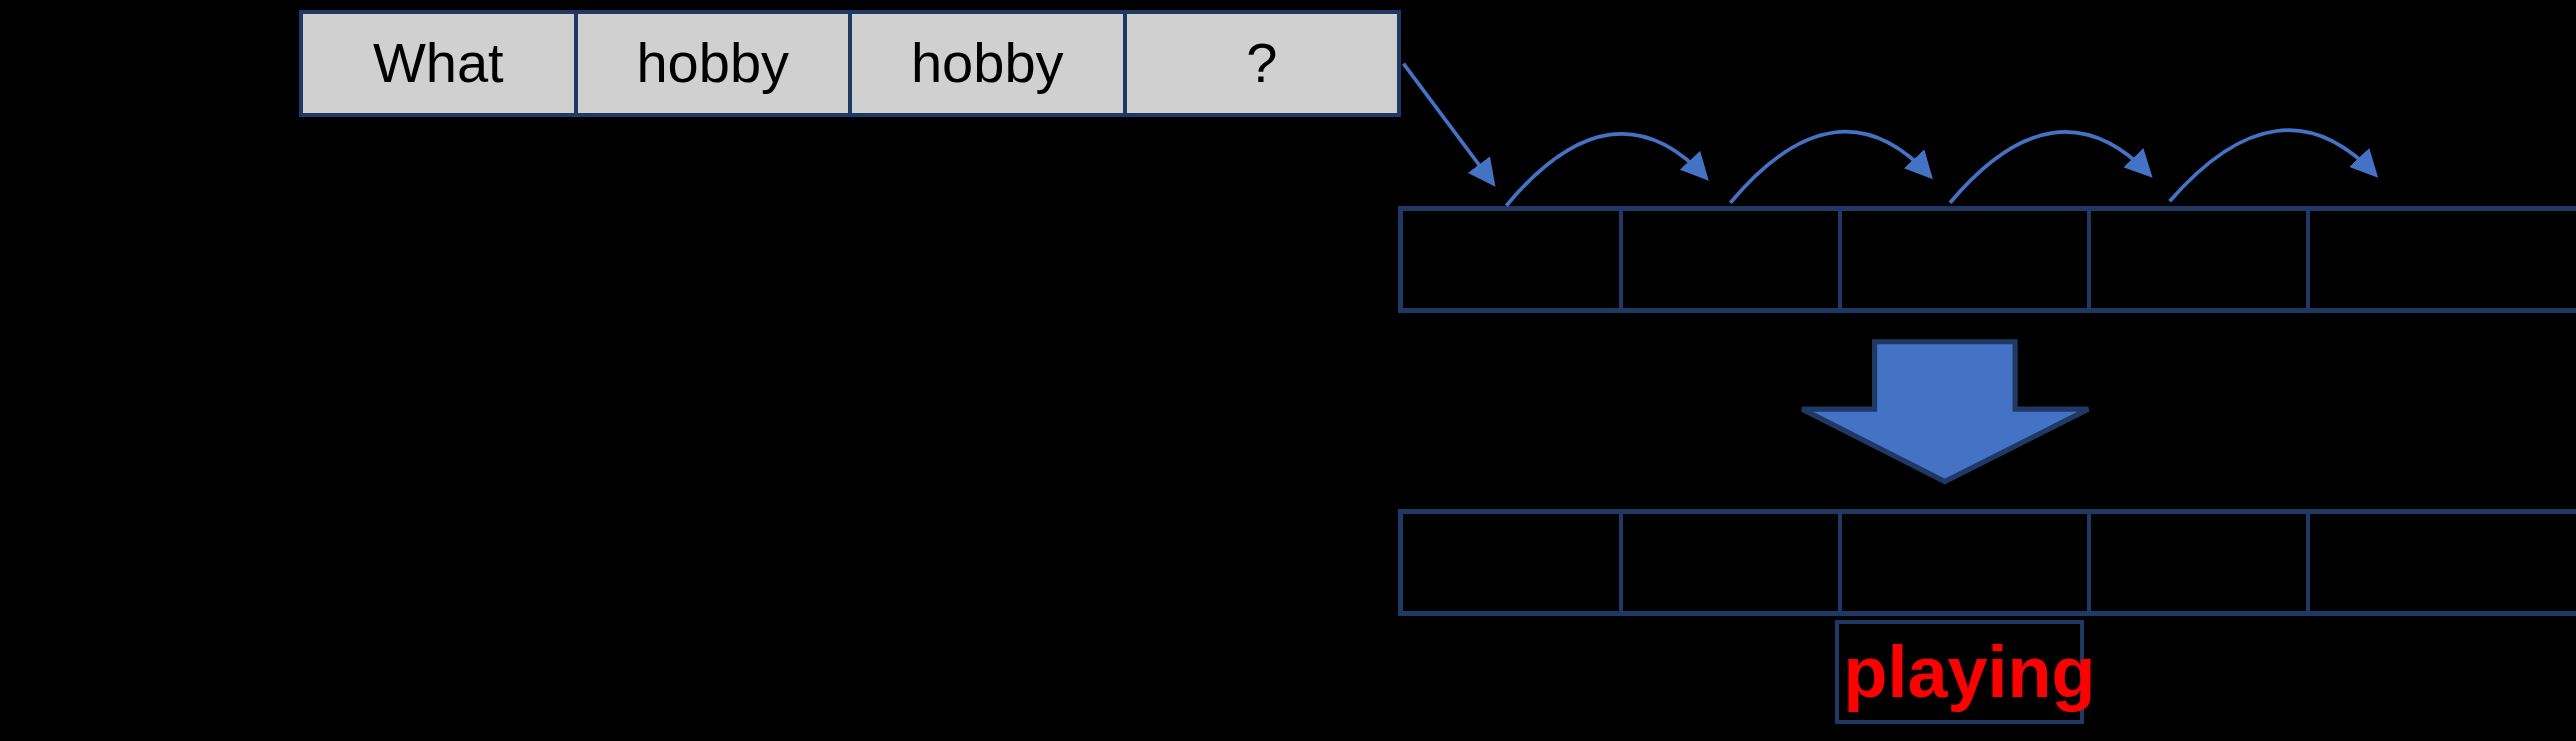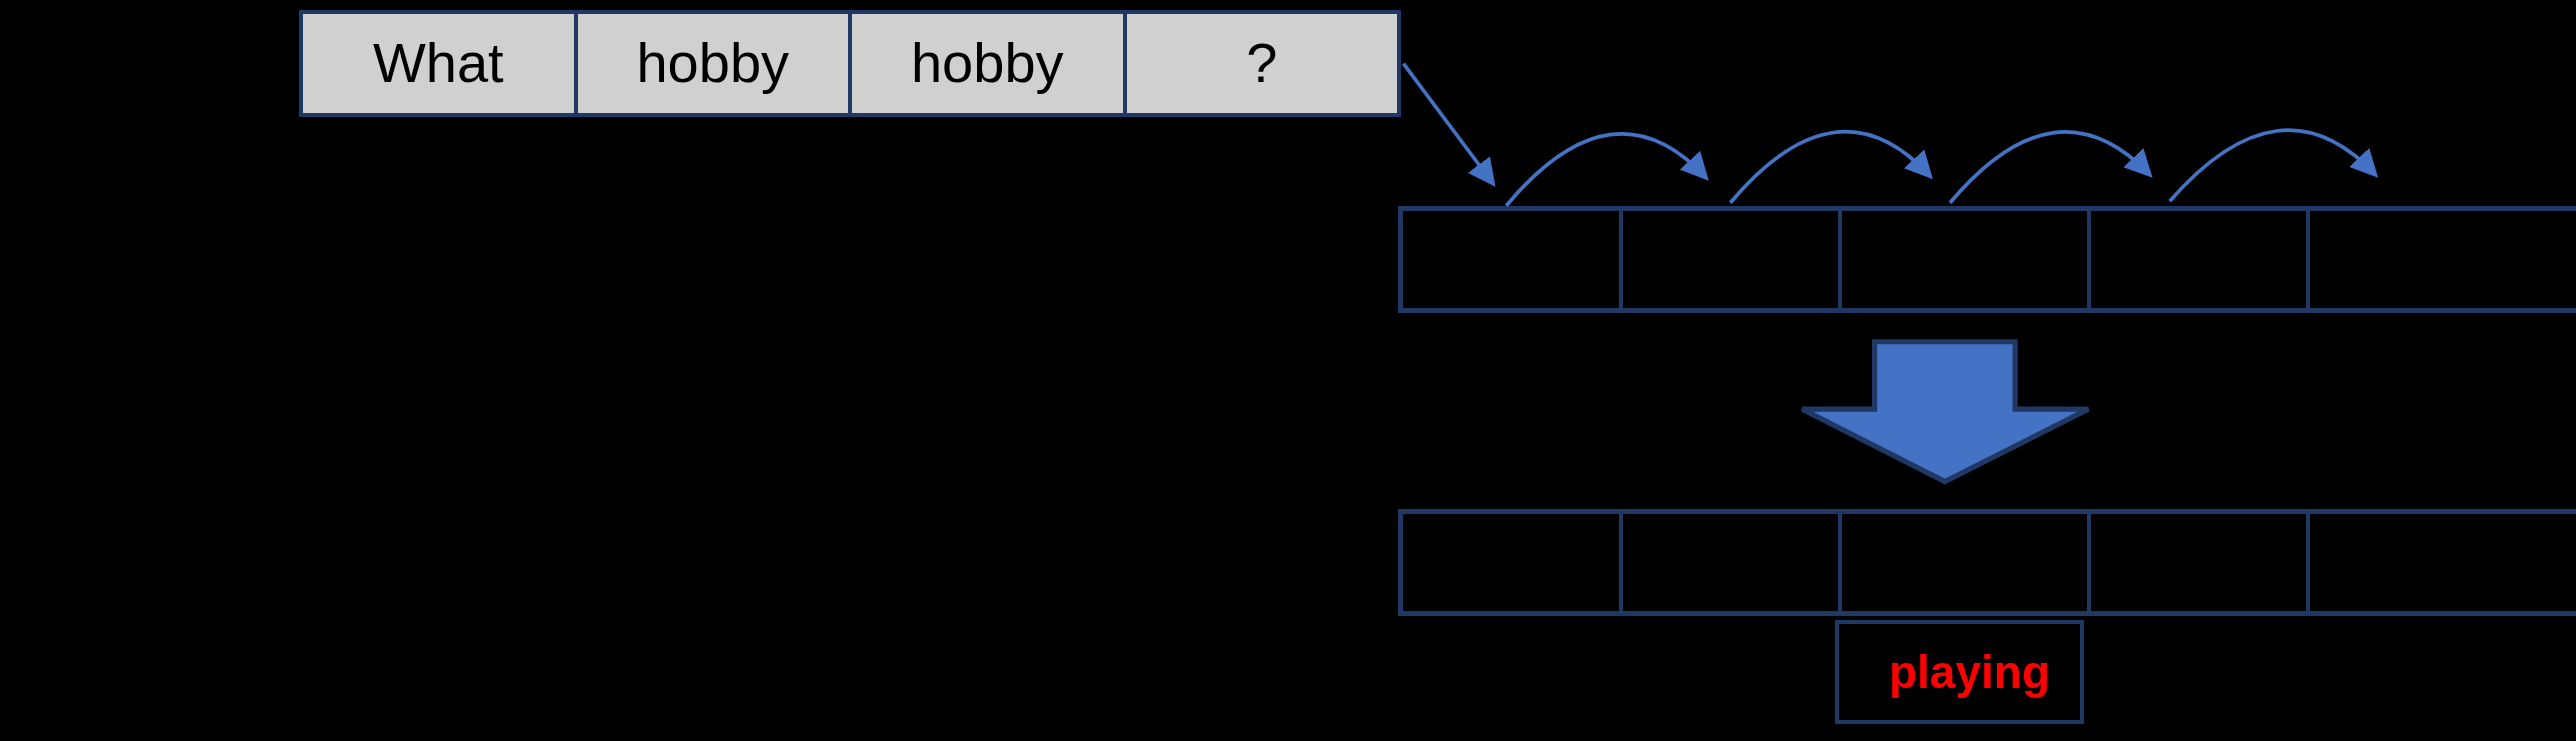--- a/index.html
+++ b/index.html
@@ -47,21 +47,21 @@
   .cell-row .cell:nth-child(4){width:219px;}
   .cell-row .cell:nth-child(5){flex:1;}
   .encoder-row{top:206px;height:107px;}
   .decoder-row{top:509px;height:107px;}
 
   
   .output-cell{
     position:absolute;left:1819px;top:620px;width:249px;height:104px;
     box-sizing:border-box;border:4.4px solid var(--border-navy);
     display:flex;align-items:center;justify-content:center;
-    font-size:46px;font-weight:600;color:var(--output-text);line-height:1;padding-left:20px;
+    font-size:72px;font-weight:600;color:var(--output-text);line-height:1;padding-left:20px;
   }
 
   
   .overlay{position:absolute;left:0;top:0;width:2576px;height:742px;pointer-events:none;}
   .blue-stroke{stroke:var(--arrow-blue);fill:none;}
   .connector{stroke-width:5px;}
   .hop-arc{stroke-width:5px;}
   .arrowhead-fill{fill:var(--arrow-blue);}
   .big-arrow{fill:var(--arrow-blue);stroke:var(--border-navy);stroke-width:7px;stroke-linejoin:miter;}
 </style>

